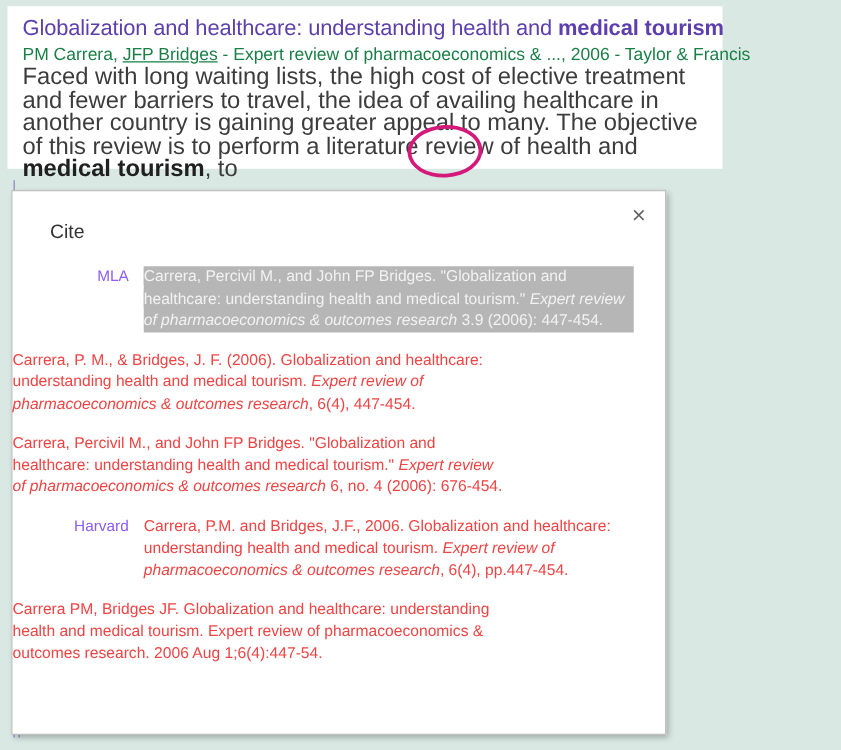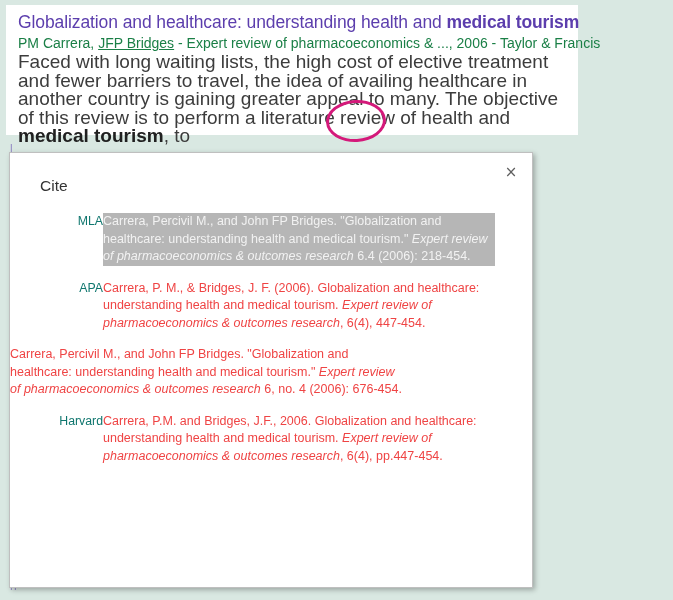--- a/index.html
+++ b/index.html
@@ -151,24 +151,24 @@
     margin: 18px 0 0 0;
   }
   .citation-row {
     display: flex;
     margin-bottom: 14px;
   }
   .citation-label {
     width: 63px;
     min-width: 63px;
     text-align: right;
-    padding-right: 0;
+    padding-right: 12px;
     font-size: 12.3px;
     line-height: 17.5px;
-    color: #0f766e;
+    color: #8b5cf6;
     margin-left: 30px;
     box-sizing: content-box;
   }
   .citation-text {
     font-size: 12.5px;
     line-height: 17.5px;
     color: #ef4444;
     max-width: 392px;
   }
   .citation-text i { font-style: italic; }
@@ -236,30 +236,30 @@
 <div id="cite-dialog">
 
   <div id="dialog-close">×</div>
 
   <div id="dialog-title">Cite</div>
 
 
   <div id="citation-list">
       <div class="citation-row selected">
         <div class="citation-label">MLA</div>
-        <div class="citation-text"><span>Carrera, Percivil M., and John FP Bridges. "Globalization and healthcare: understanding health and medical tourism." </span><i>Expert review of pharmacoeconomics &amp; outcomes research</i><span> 6.4 (2006): 218-454.</span></div>
-      </div>
-      <div class="citation-row">
-        <div class="citation-label">APA</div>
+        <div class="citation-text"><span>Carrera, Percivil M., and John FP Bridges. "Globalization and healthcare: understanding health and medical tourism." </span><i>Expert review of pharmacoeconomics &amp; outcomes research</i><span> 3.9 (2006): 447-454.</span></div>
+      </div>
+      <div class="citation-row">
         <div class="citation-text"><span>Carrera, P. M., &amp; Bridges, J. F. (2006). Globalization and healthcare: understanding health and medical tourism. </span><i>Expert review of pharmacoeconomics &amp; outcomes research</i><span>, 6(4), 447-454.</span></div>
       </div>
       <div class="citation-row">
         <div class="citation-text"><span>Carrera, Percivil M., and John FP Bridges. "Globalization and healthcare: understanding health and medical tourism." </span><i>Expert review of pharmacoeconomics &amp; outcomes research</i><span> 6, no. 4 (2006): 676-454.</span></div>
       </div>
       <div class="citation-row">
         <div class="citation-label">Harvard</div>
         <div class="citation-text"><span>Carrera, P.M. and Bridges, J.F., 2006. Globalization and healthcare: understanding health and medical tourism. </span><i>Expert review of pharmacoeconomics &amp; outcomes research</i><span>, 6(4), pp.447-454.</span></div>
       </div>
       <div class="citation-row">
+        <div class="citation-text"><span>Carrera PM, Bridges JF. Globalization and healthcare: understanding health and medical tourism. Expert review of pharmacoeconomics &amp; outcomes research. 2006 Aug 1;6(4):447-54.</span></div>
       </div>
     </div>
 
 </div>
 
 </body></html>

